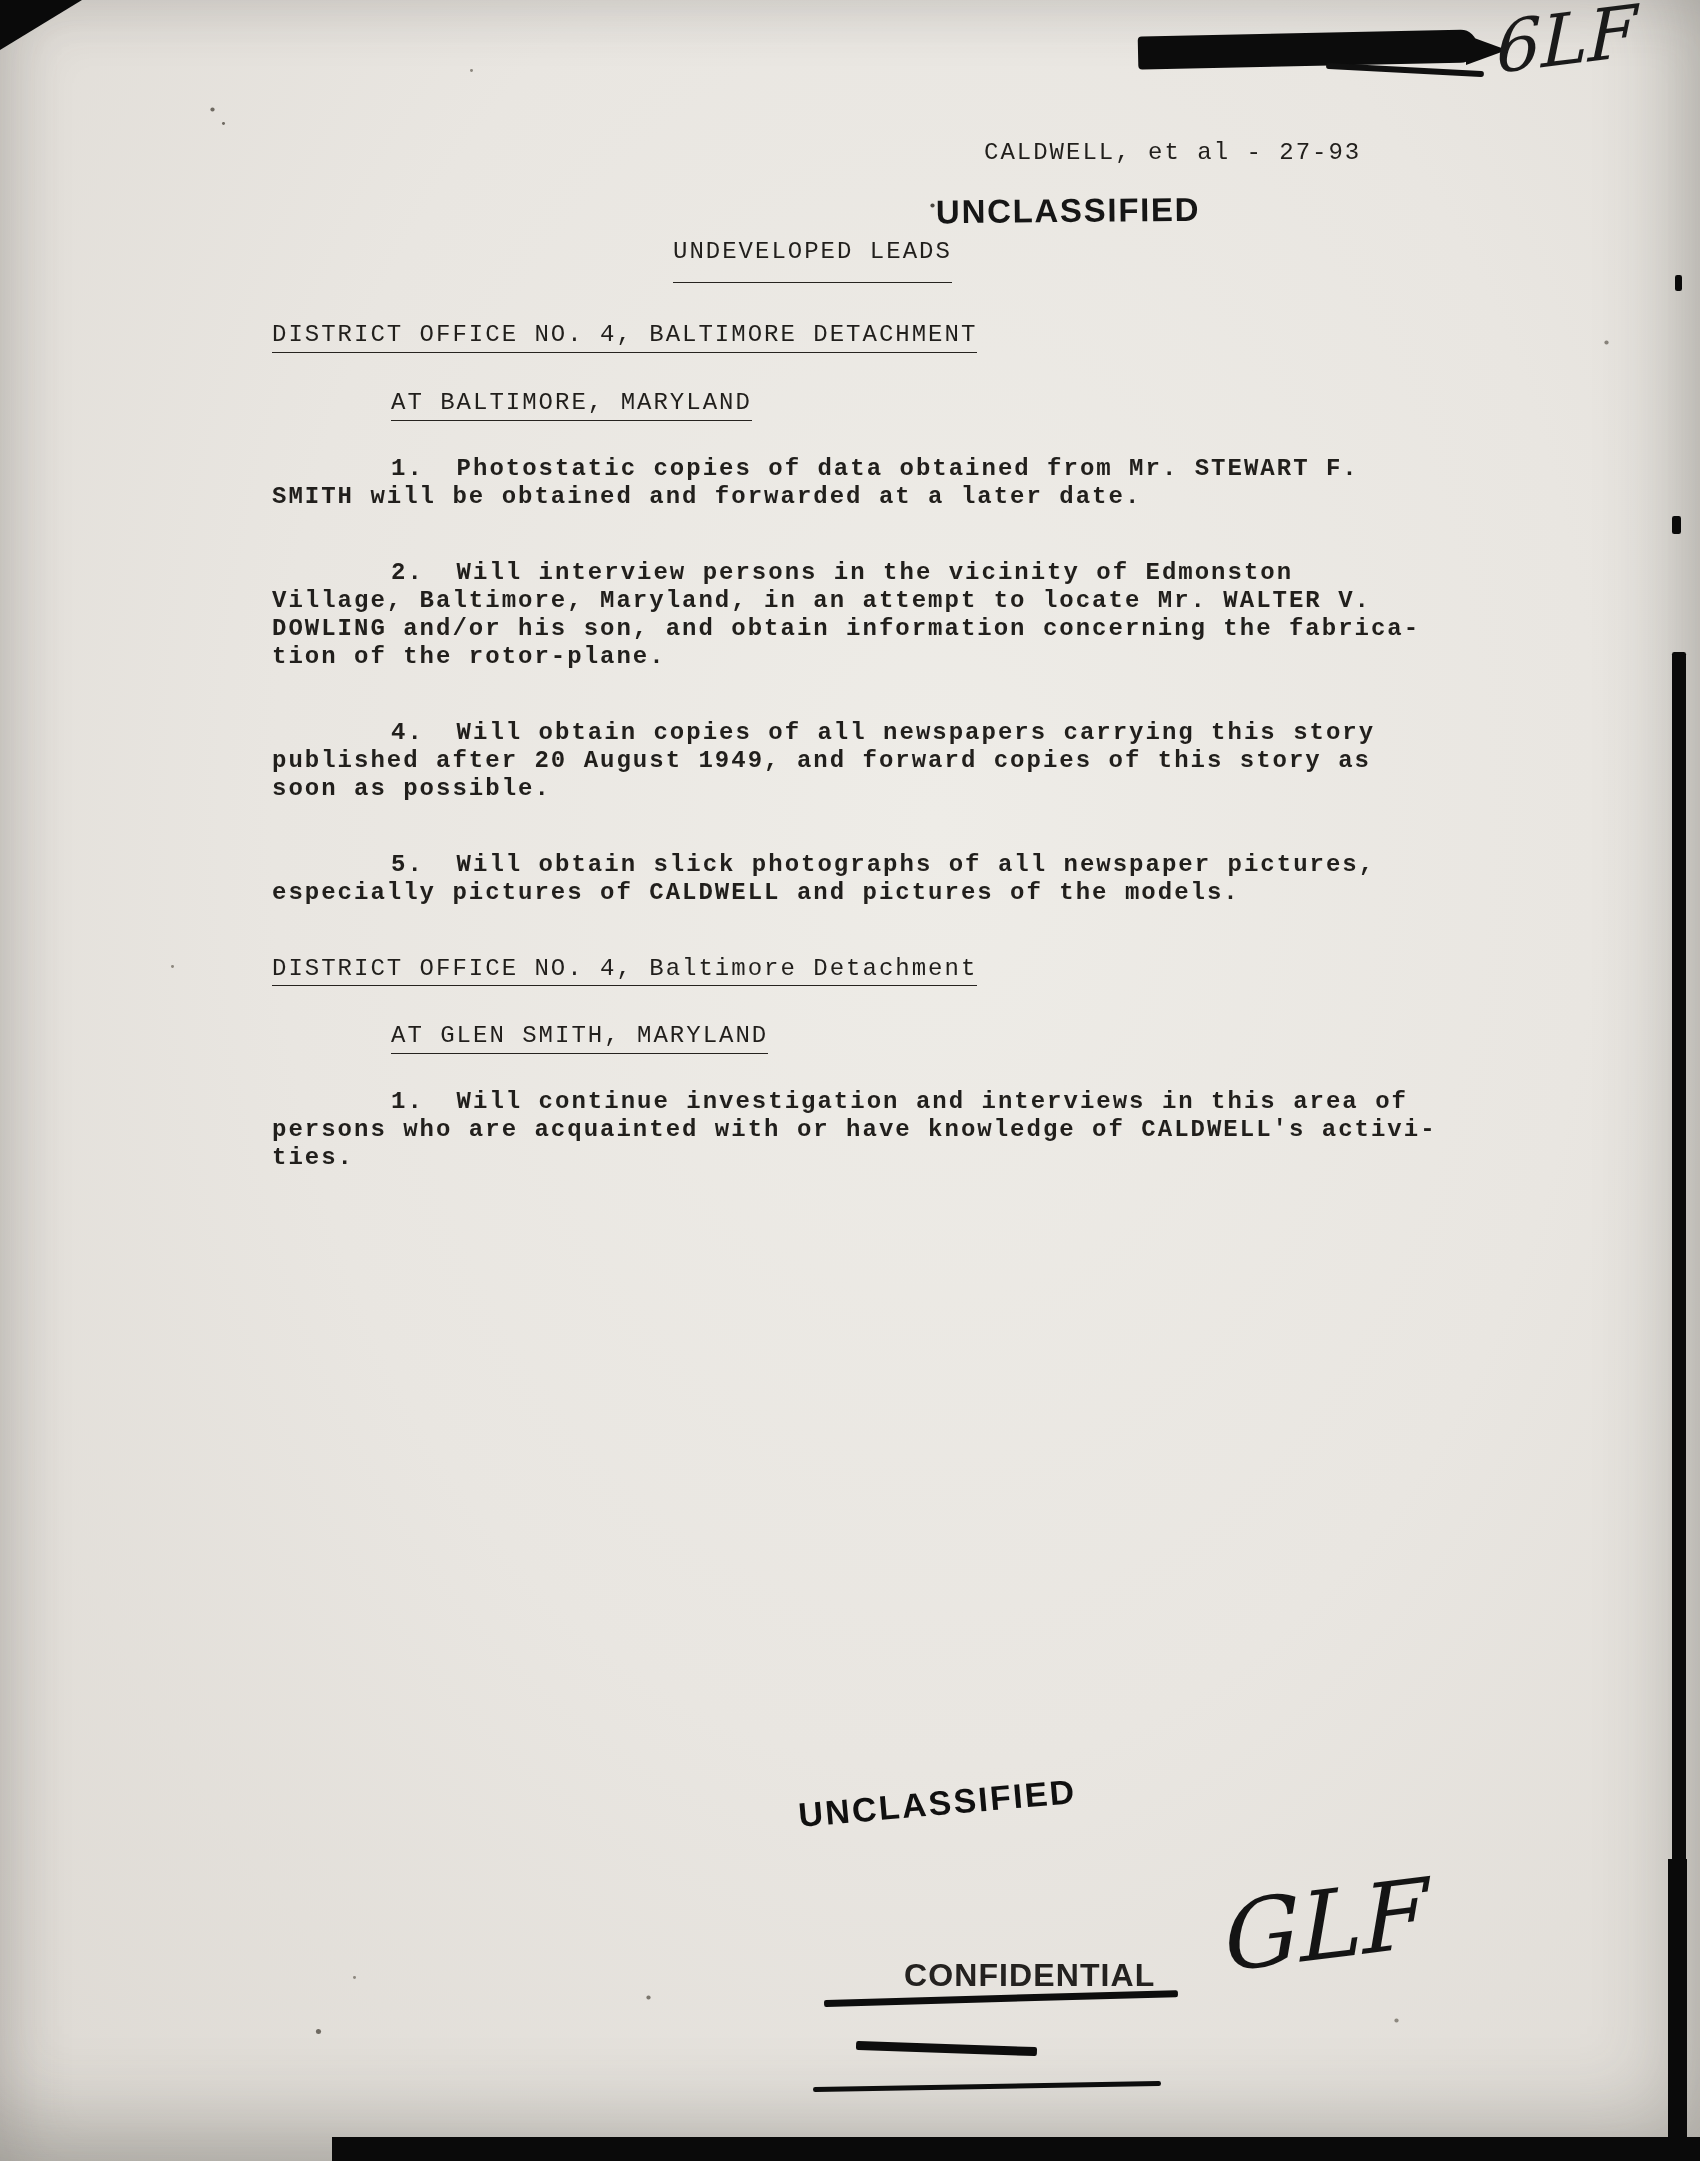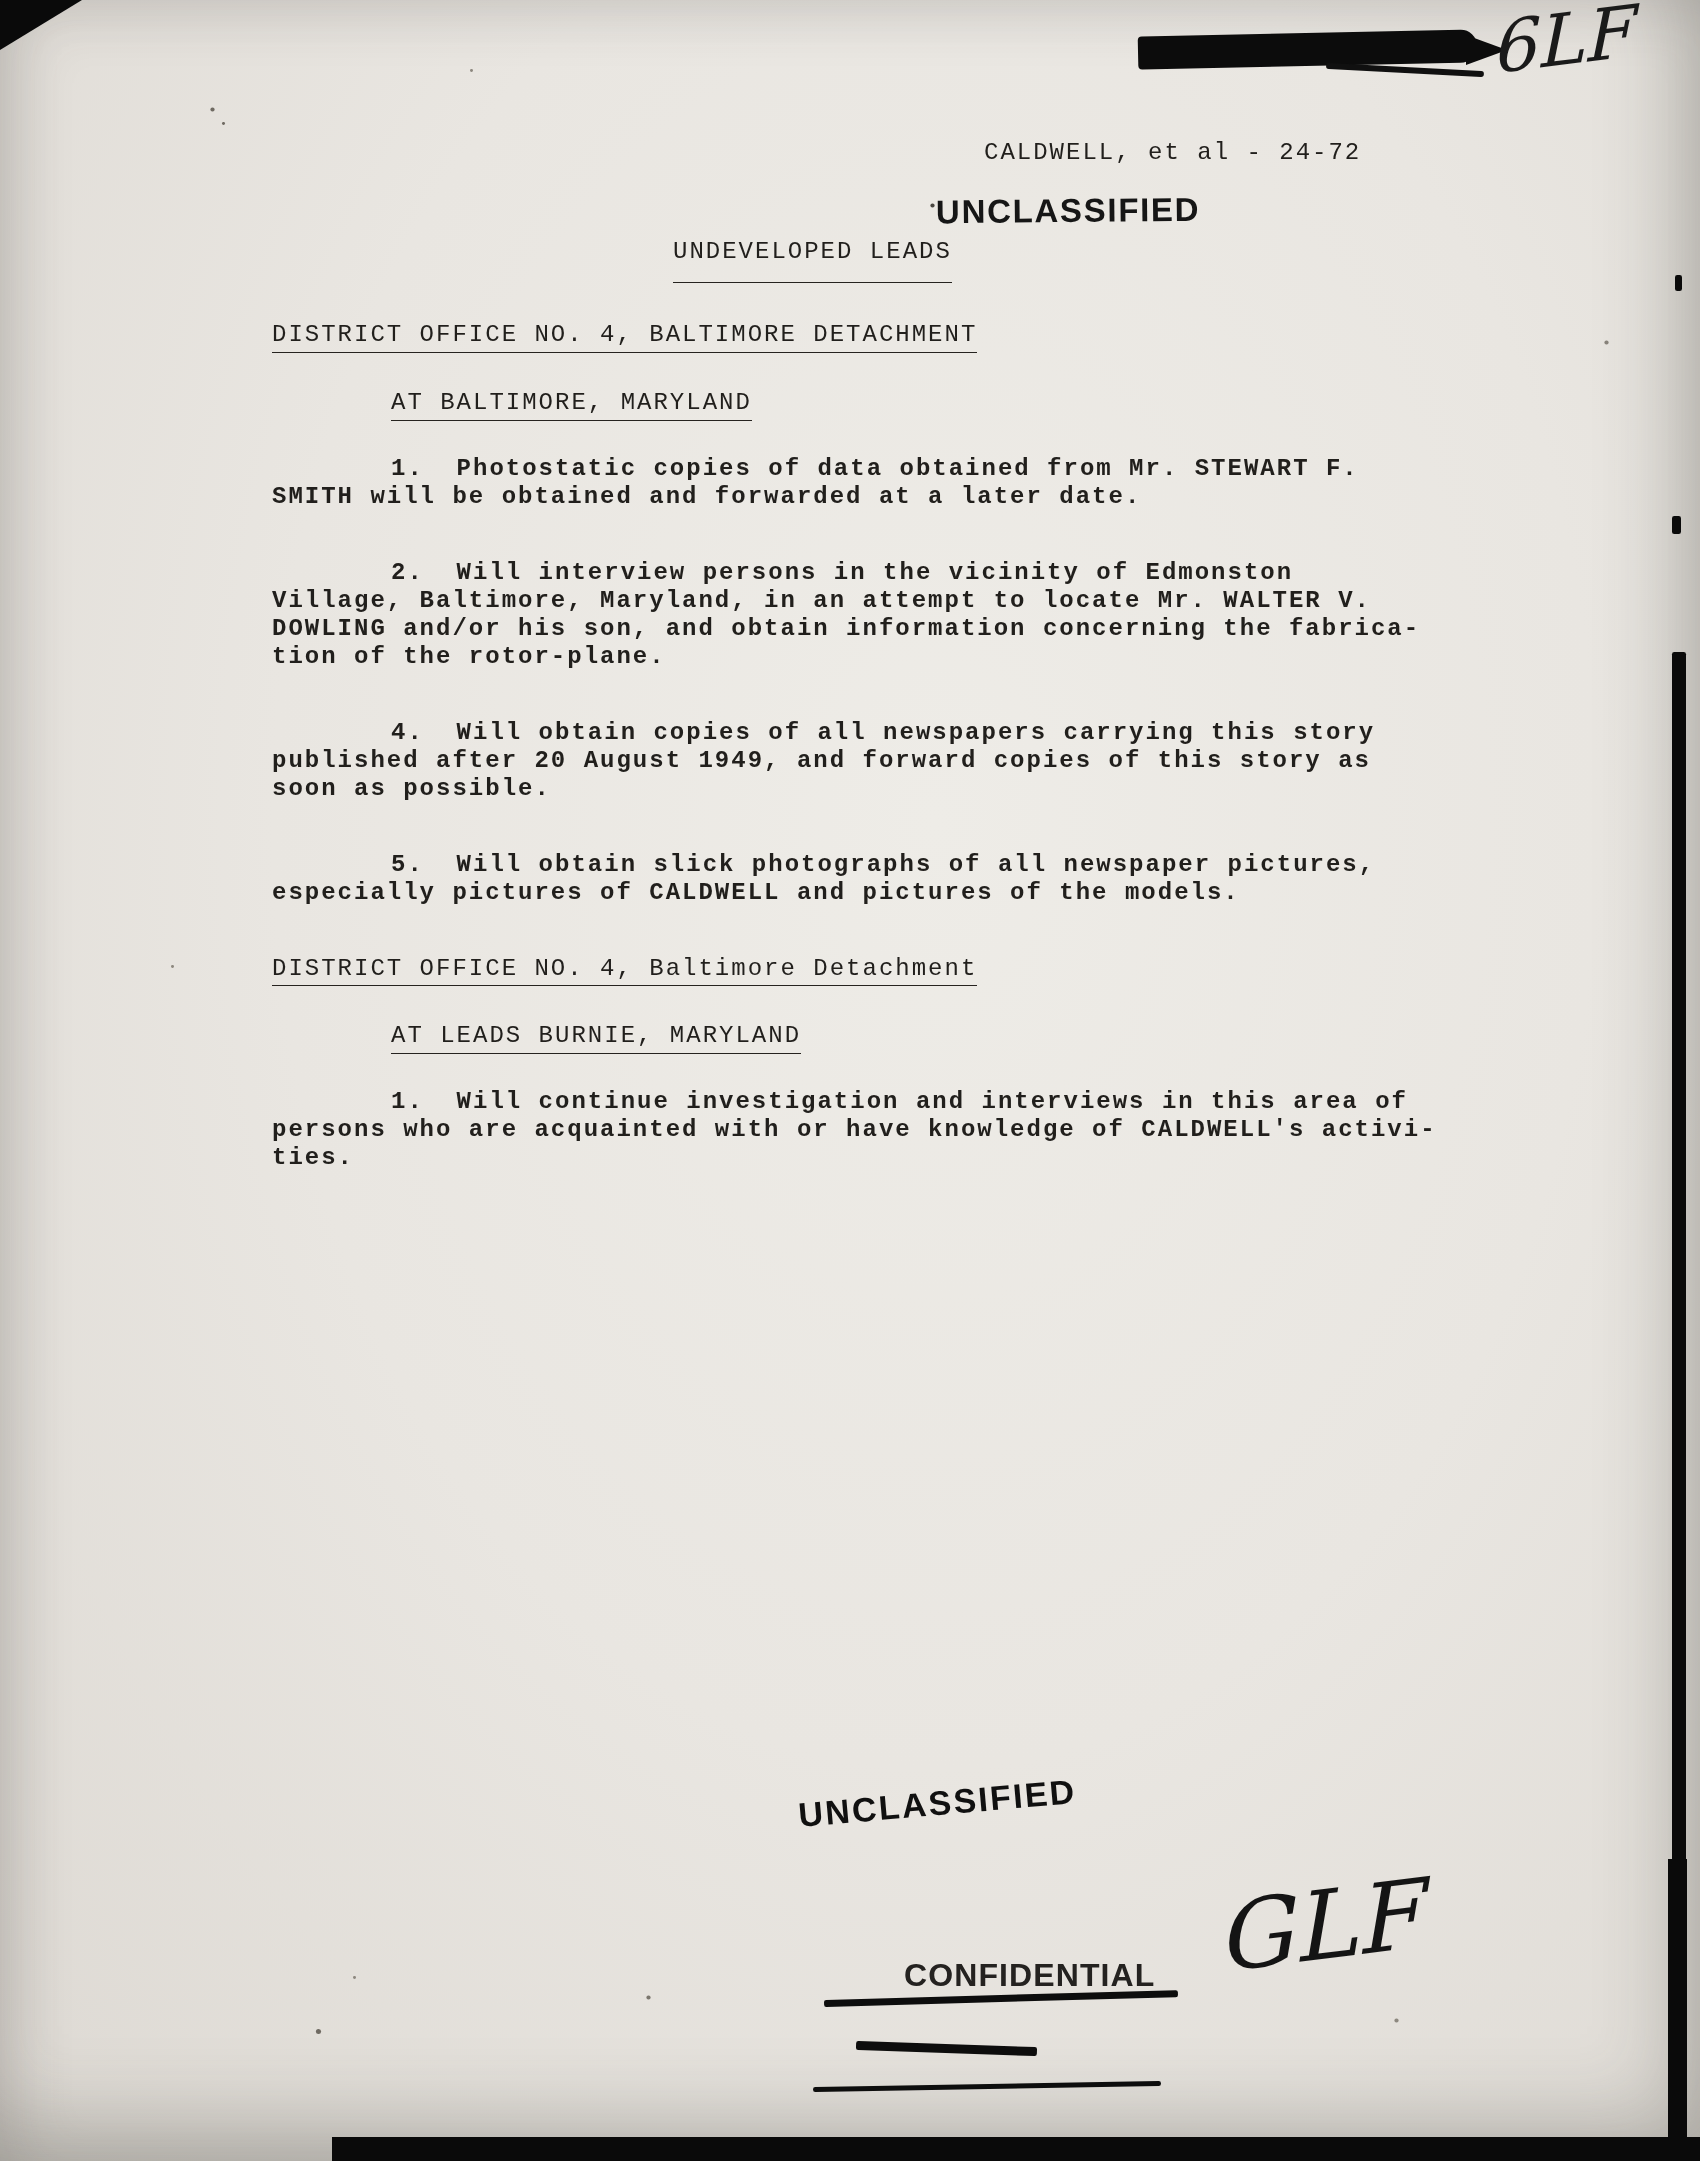--- a/index.html
+++ b/index.html
@@ -204,21 +204,21 @@
 
   <div class="conf-top stamp">
     <span class="conf-text">CONFIDENTIAL</span>
     <div class="blob"></div>
     <div class="blob-arrow"></div>
     <div class="blob-tail"></div>
   </div>
 
   <div class="handwriting hw-top">6LF</div>
 
-  <div class="typed case-ref">CALDWELL, et al - 24-72</div>
+  <div class="typed case-ref">CALDWELL, et al - 27-93</div>
 
   <div class="stamp unclassified-top">UNCLASSIFIED</div>
 
   <div class="typed doc-title">UNDEVELOPED LEADS</div>
 
   <div class="typed doc-col">
 
     <div class="section">
       <div class="sec-heading">DISTRICT OFFICE NO. 4, BALTIMORE DETACHMENT</div>
       <div class="sub-heading">AT BALTIMORE, MARYLAND</div>
@@ -230,21 +230,21 @@
 tion of the rotor-plane.</p>
       <p class="para">4.  Will obtain copies of all newspapers carrying this story
 published after 20 August 1949, and forward copies of this story as
 soon as possible.</p>
       <p class="para">5.  Will obtain slick photographs of all newspaper pictures,
 especially pictures of CALDWELL and pictures of the models.</p>
     </div>
 
     <div class="section">
       <div class="sec-heading">DISTRICT OFFICE NO. 4, Baltimore Detachment</div>
-      <div class="sub-heading">AT LEADS BURNIE, MARYLAND</div>
+      <div class="sub-heading">AT GLEN SMITH, MARYLAND</div>
       <p class="para">1.  Will continue investigation and interviews in this area of
 persons who are acquainted with or have knowledge of CALDWELL's activi-
 ties.</p>
     </div>
 
 
   </div>
 
   <div class="stamp unclassified-bottom">UNCLASSIFIED</div>
 

